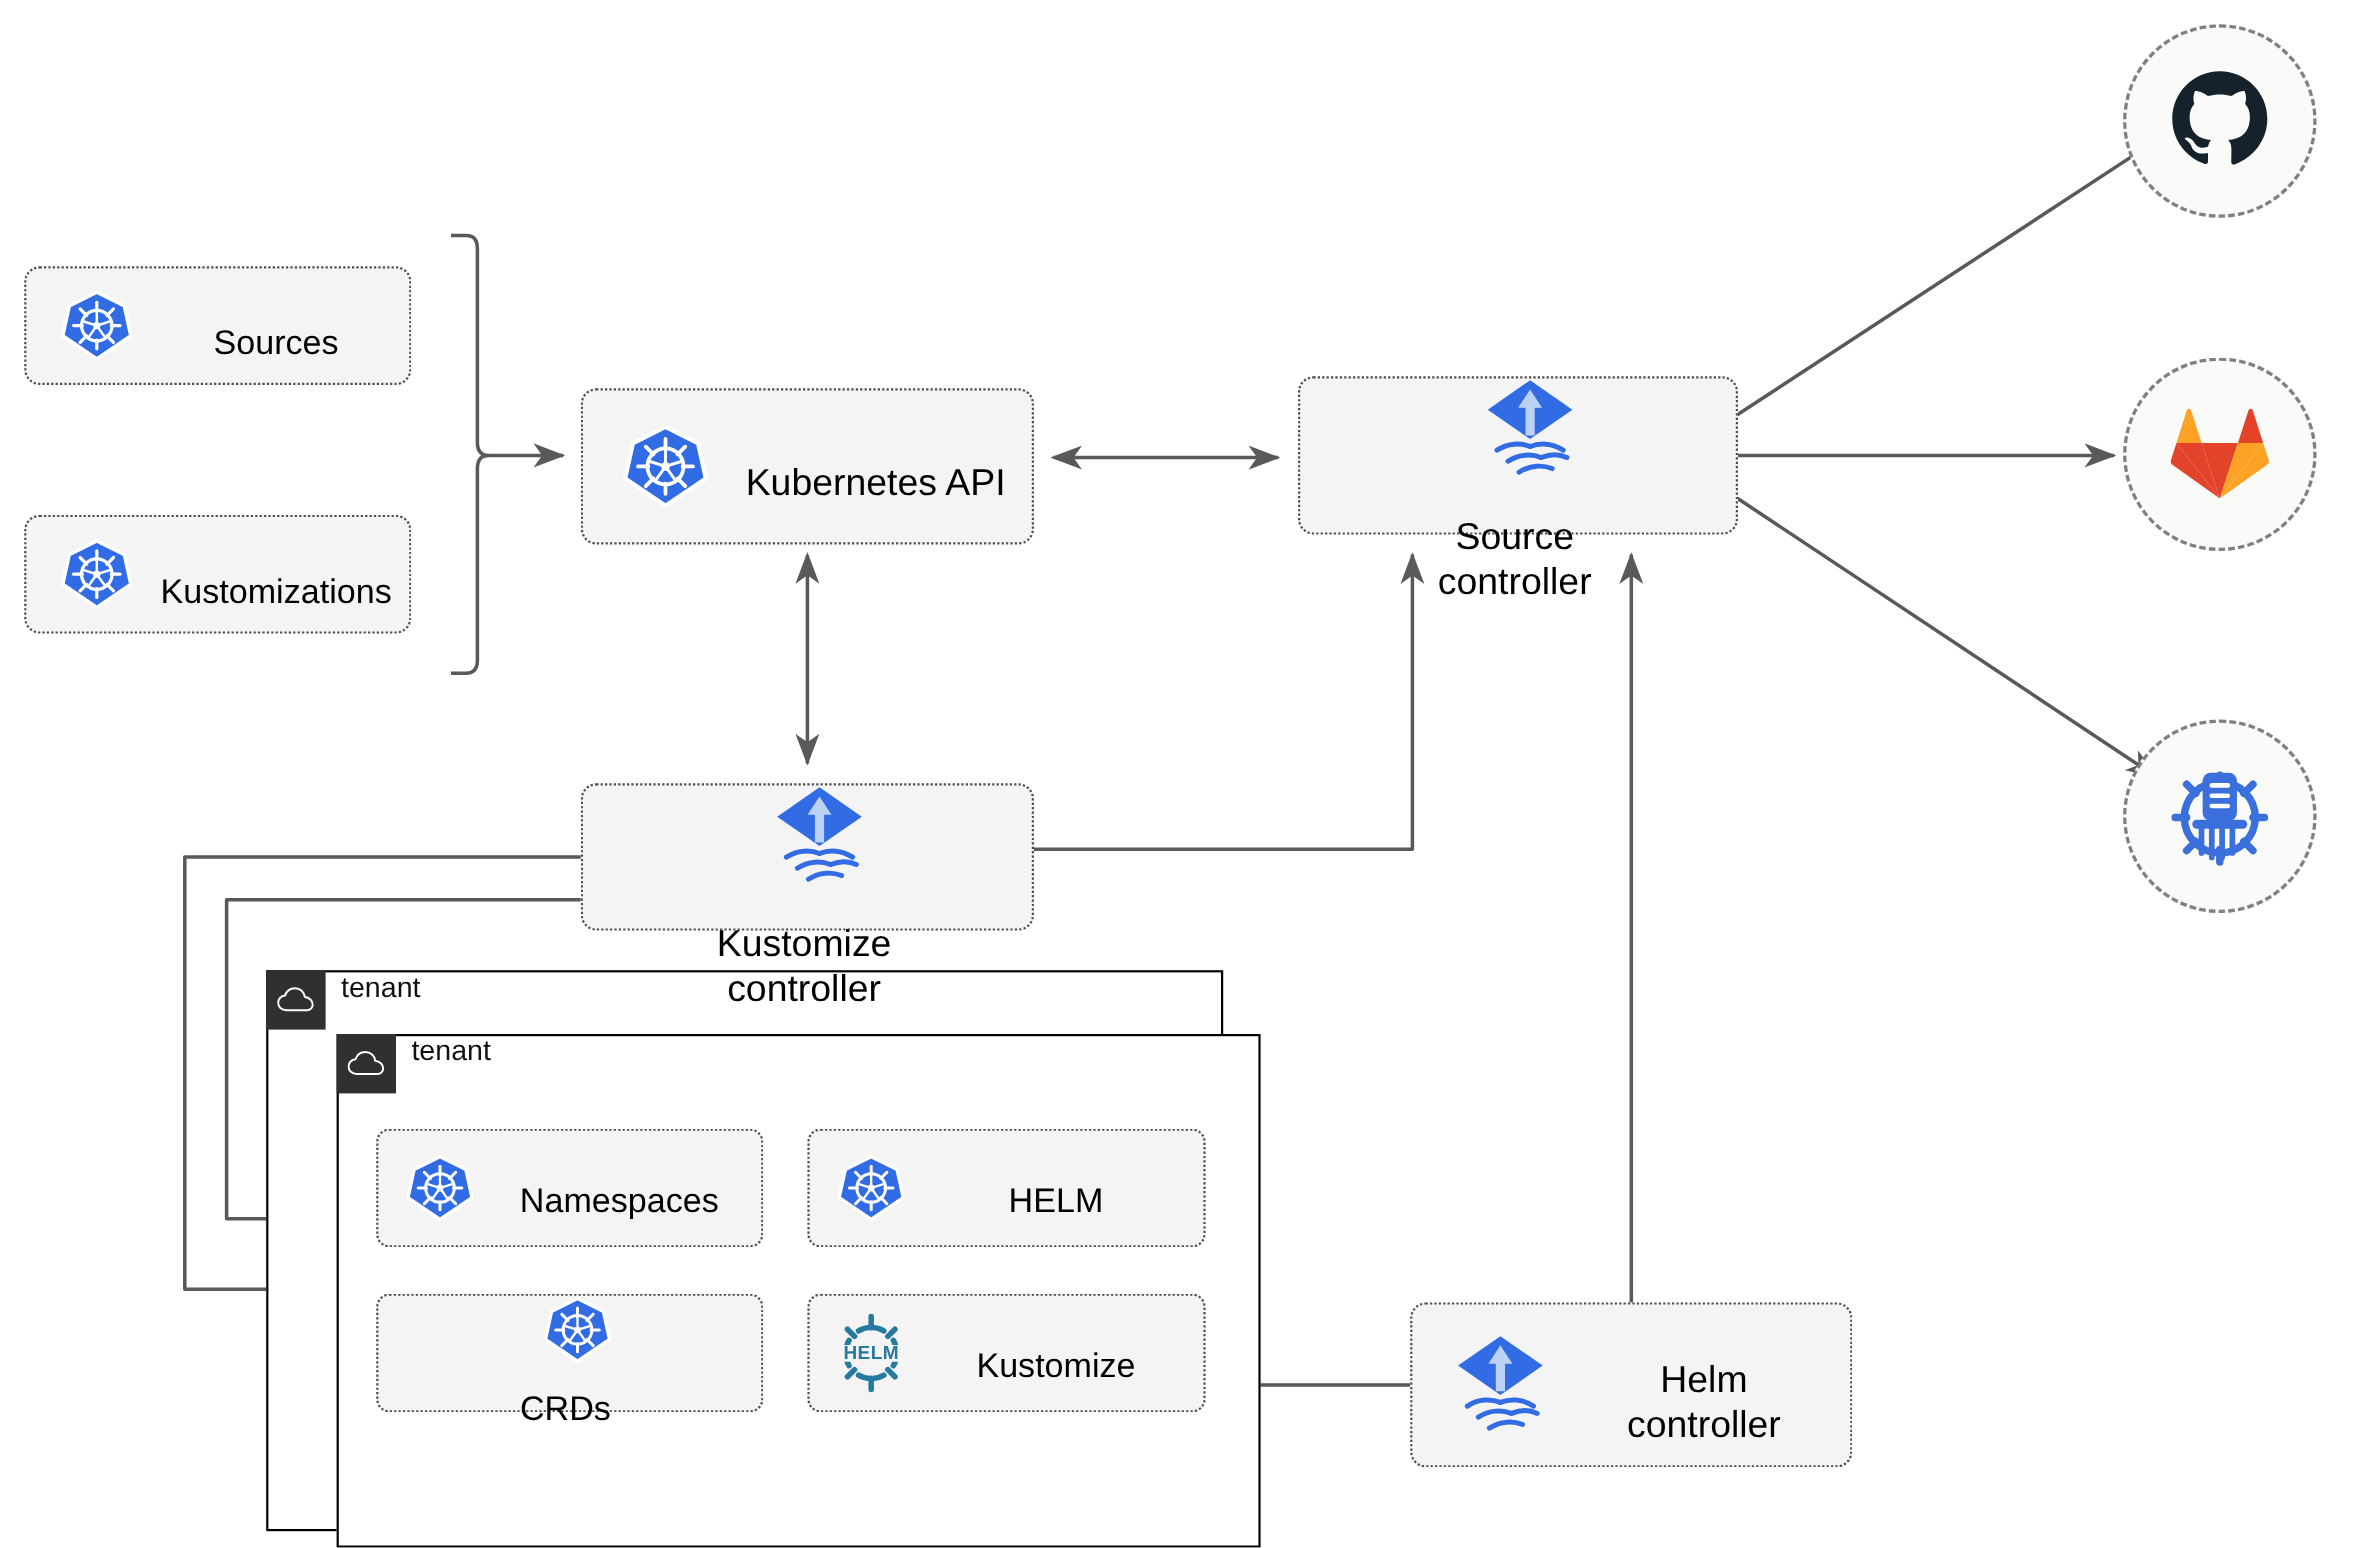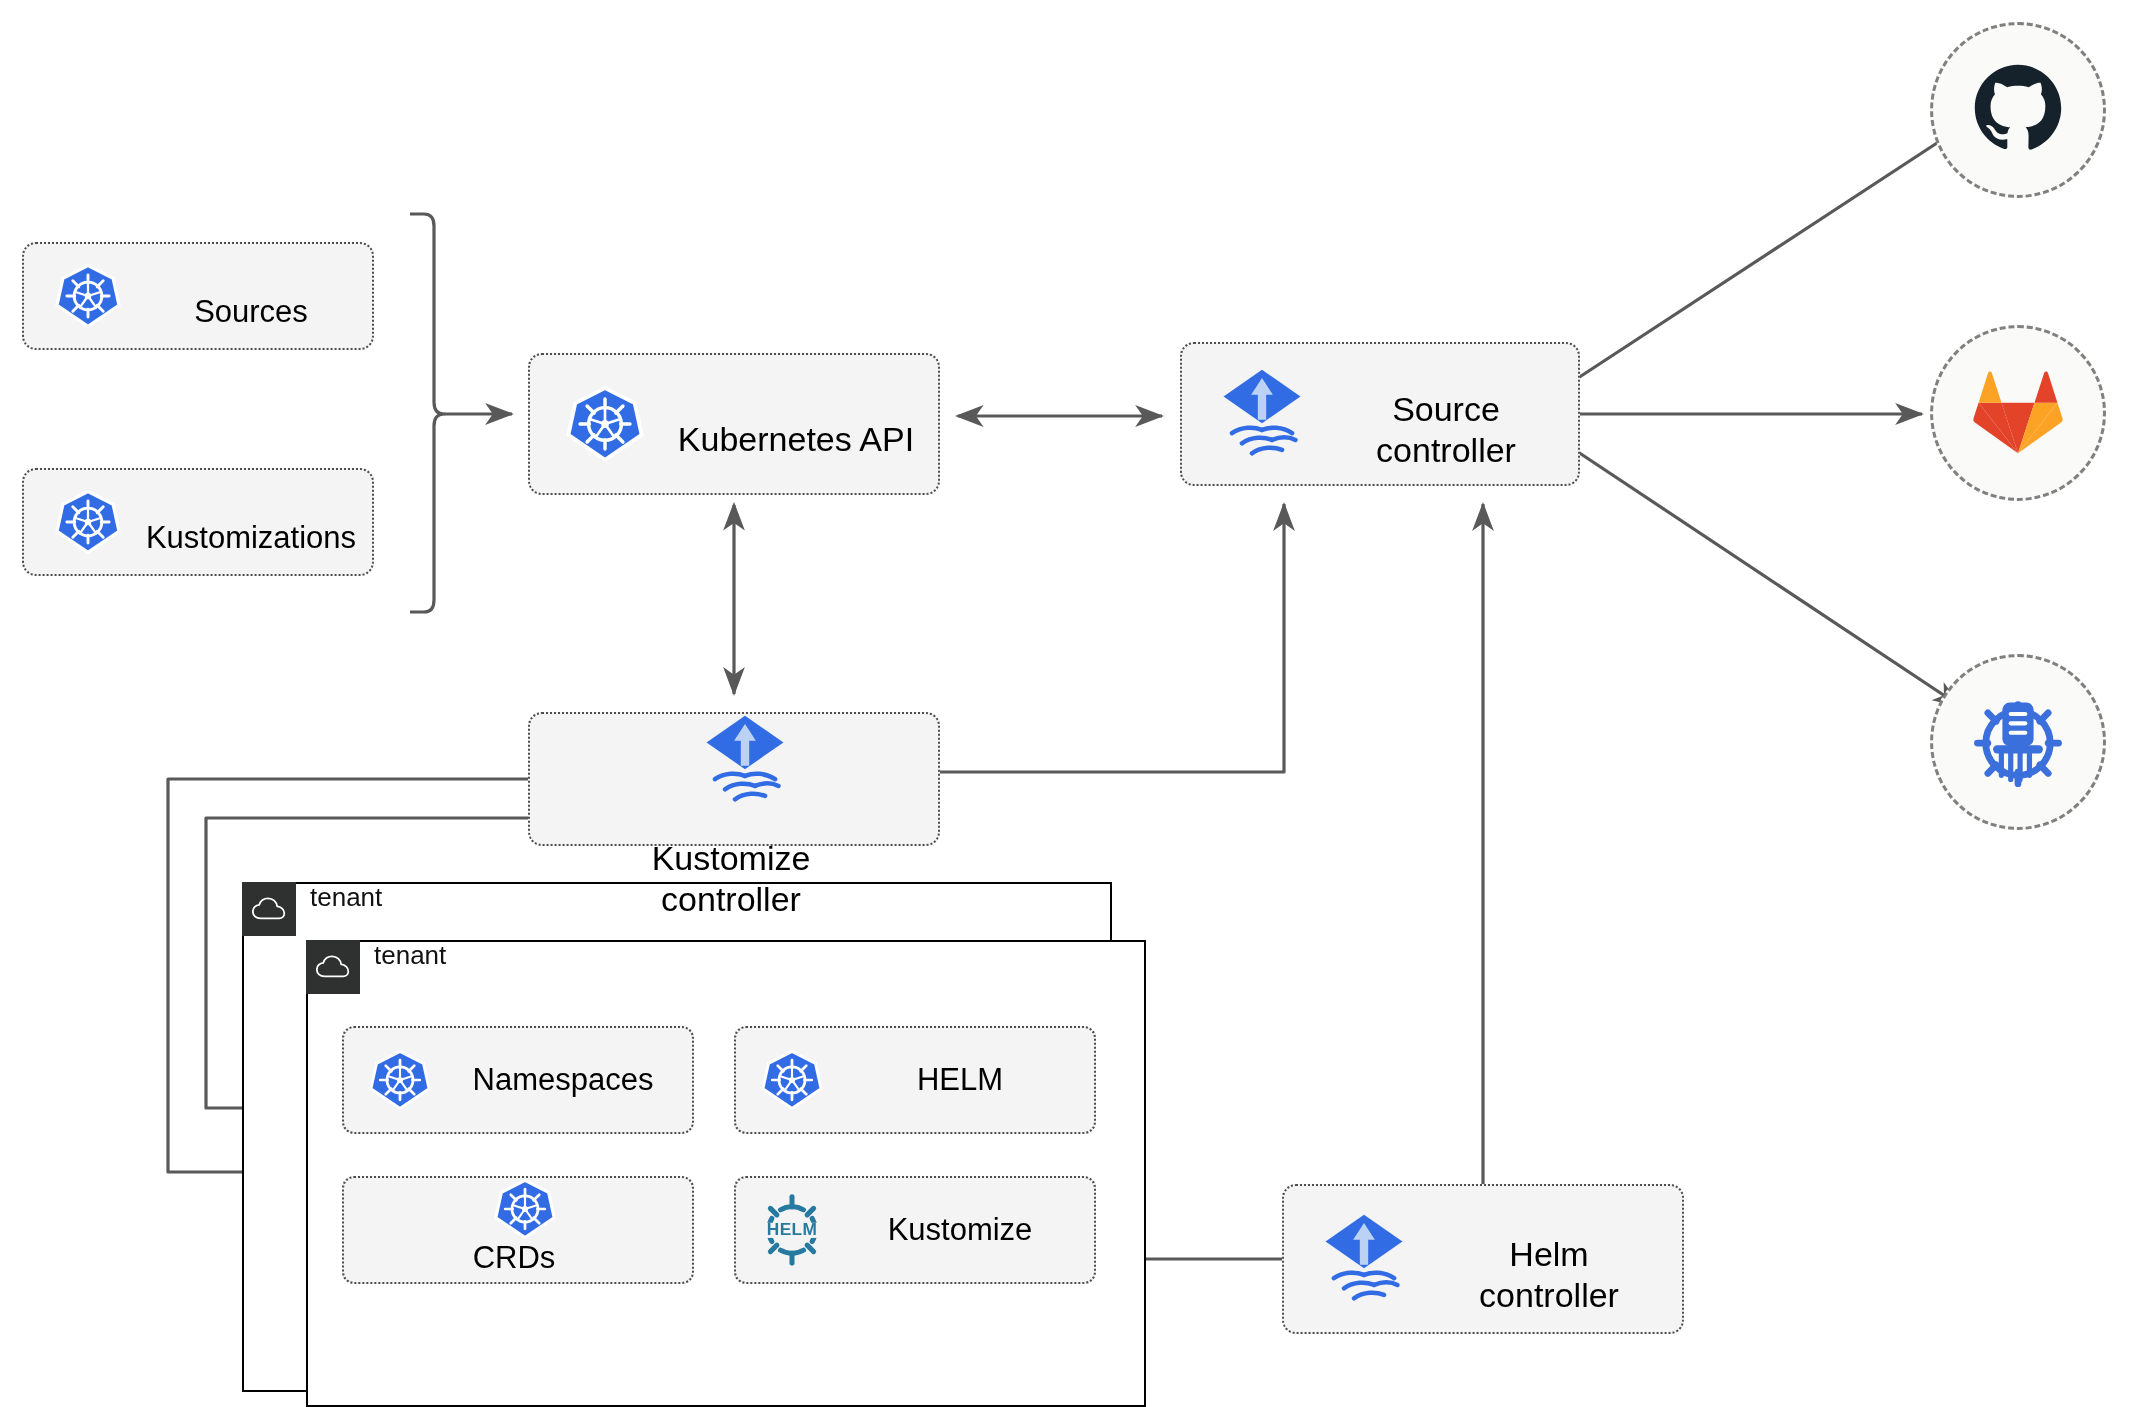--- a/index.html
+++ b/index.html
@@ -50,21 +50,21 @@
     line-height: 1.22;
     white-space: pre-line;
     padding-right: 6px;
     margin-top: 32px;
   }
 
   
   .n-sources   { left: 22px;  top: 242px;  width: 352px; height: 108px; }
   .n-kustomz   { left: 22px;  top: 468px;  width: 352px; height: 108px; }
   .n-k8sapi    { left: 528px; top: 353px;  width: 412px; height: 142px; }
-  .n-srcctrl   { left: 1180px; top: 342px; width: 400px; height: 144px; }
+  .n-srcctrl   { left: 1180px; top: 342px; width: 400px; height: 144px; flex-direction: column; }
   .n-kustctrl  { left: 528px; top: 712px;  width: 412px; height: 134px; flex-direction: column; }
   .n-helmctrl  { left: 1282px; top: 1184px; width: 402px; height: 150px; }
 
   .n-sources .lbl, .n-kustomz .lbl { font-size: 31px; }
   .n-k8sapi .lbl { font-size: 34px; }
   .n-srcctrl .lbl, .n-kustctrl .lbl, .n-helmctrl .lbl { font-size: 34px; }
 
   .n-sources .ico, .n-kustomz .ico { width: 96px; margin-left: 16px; }
   .n-k8sapi .ico  { width: 110px; margin-left: 20px; }
   .n-srcctrl .ico, .n-kustctrl .ico, .n-helmctrl .ico { width: 116px; margin-left: 22px; }
@@ -105,21 +105,21 @@
     box-sizing: border-box;
     background: #f4f4f4;
     border: 2px dotted #4d4d4d;
     border-radius: 12px;
     display: flex;
     align-items: center;
     z-index: 6;
   }
   .res .ico { flex: 0 0 auto; width: 84px; margin-left: 14px;
               display: flex; align-items: center; justify-content: center; }
-  .res .lbl { flex: 1 1 auto; text-align: center; font-size: 31px; color: #000; padding-right: 8px; }
+  .res .lbl { flex: 1 1 auto; text-align: center; font-size: 31px; color: #000; padding-right: 8px; margin-top: 23px; }
 
   .r-ns   { left: 342px;  top: 1026px; width: 352px; height: 108px; }
   .r-rbac { left: 734px;  top: 1026px; width: 362px; height: 108px; }
   .r-crd  { left: 342px;  top: 1176px; width: 352px; height: 108px; flex-direction: column; }
   .r-rel  { left: 734px;  top: 1176px; width: 362px; height: 108px; }
 
   
   .ext {
     position: absolute;
     box-sizing: border-box;

